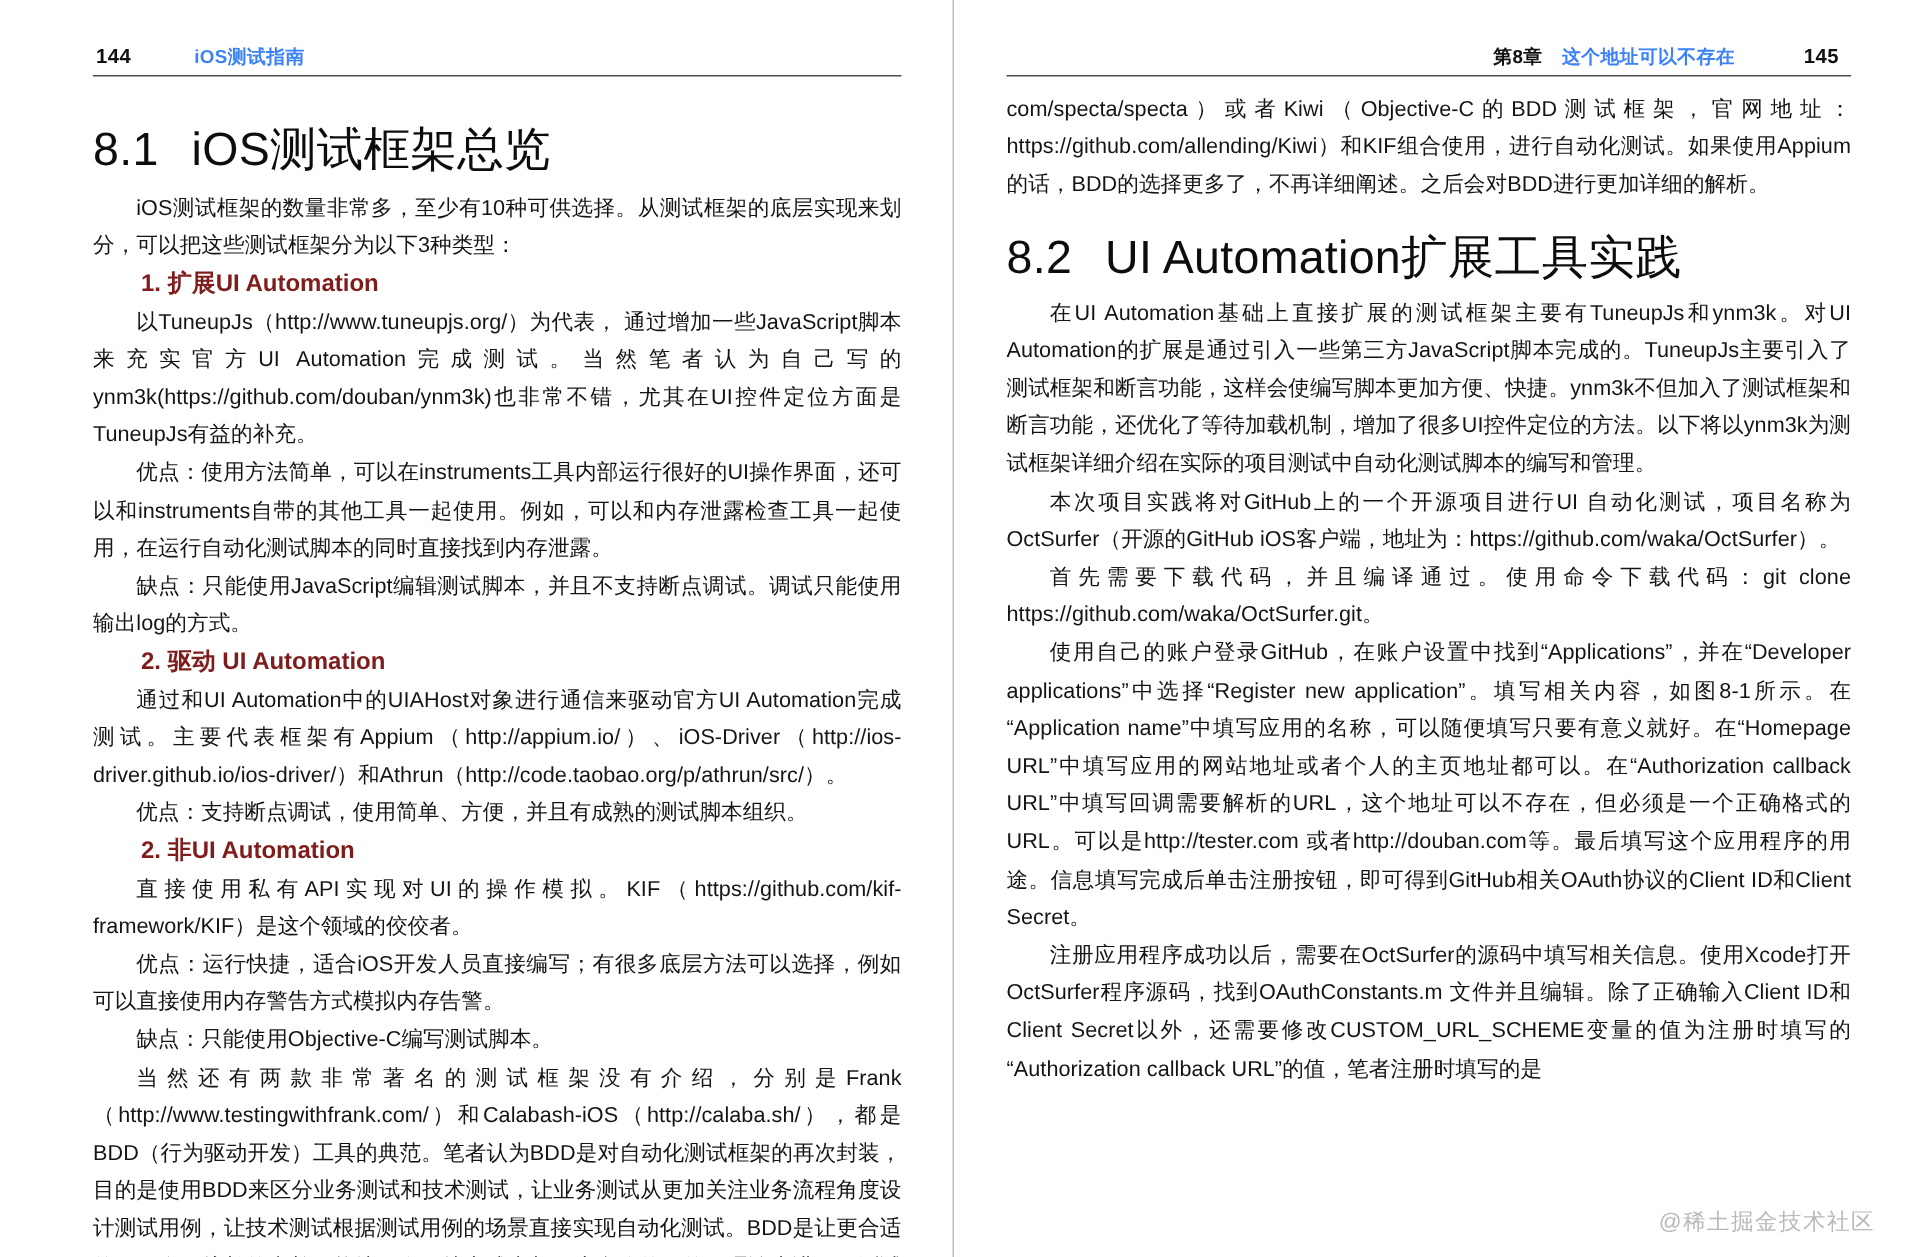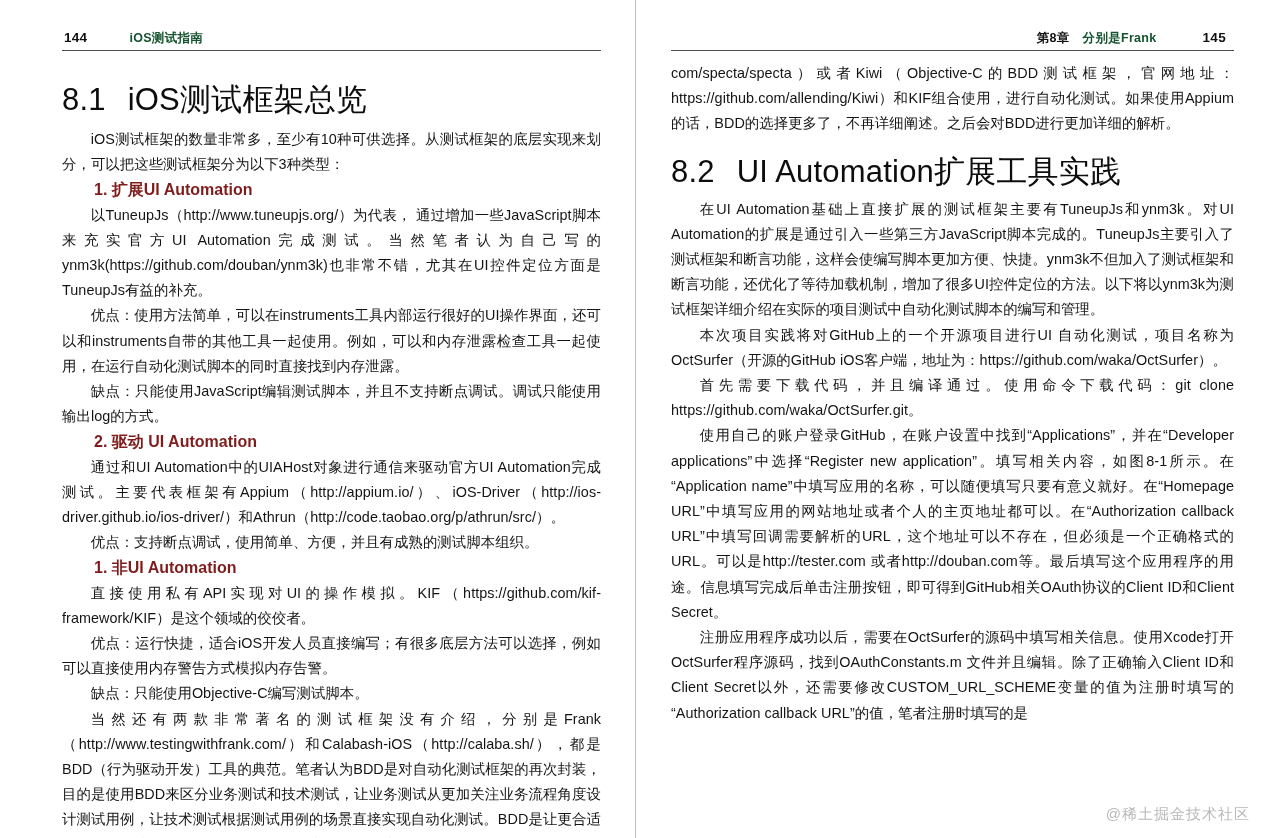--- a/index.html
+++ b/index.html
@@ -56,21 +56,21 @@
   .runhead.right { justify-content: flex-end; }
 
   .folio {
     font-weight: 700;
     font-size: 13.5px;
     color: #111;
   }
   .runtitle {
     font-weight: 700;
     font-size: 12.5px;
-    color: #14532d;
+    color: #3b82f6;
   }
   .runhead.left .folio    { margin-left: 40px; }
   .runhead.left .runtitle { margin-left: 42px; }
   .runhead.right .chapnum { font-weight: 700; font-size: 12.5px; margin-right: 13px; }
   .runhead.right .runtitle{ margin-right: 46px; }
   .runhead.right .folio   { margin-right: 16px; }
 
   .headrule {
     height: 1px;
     background: #4c4c4c;
@@ -150,36 +150,36 @@
       </h2>
 
       <p class="para indent">iOS测试框架的数量非常多，至少有10种可供选择。从测试框架的底层实现来划分，可以把这些测试框架分为以下3种类型：</p>
       <p class="subhead">1. 扩展UI Automation</p>
       <p class="para indent">以TuneupJs（http://www.tuneupjs.org/）为代表， 通过增加一些JavaScript脚本来充实官方UI Automation完成测试。当然笔者认为自己写的ynm3k(https://github.com/douban/ynm3k)也非常不错，尤其在UI控件定位方面是TuneupJs有益的补充。</p>
       <p class="para indent">优点：使用方法简单，可以在instruments工具内部运行很好的UI操作界面，还可以和instruments自带的其他工具一起使用。例如，可以和内存泄露检查工具一起使用，在运行自动化测试脚本的同时直接找到内存泄露。</p>
       <p class="para indent">缺点：只能使用JavaScript编辑测试脚本，并且不支持断点调试。调试只能使用输出log的方式。</p>
       <p class="subhead">2. 驱动 UI Automation</p>
       <p class="para indent">通过和UI Automation中的UIAHost对象进行通信来驱动官方UI Automation完成测试。主要代表框架有Appium（http://appium.io/）、iOS-Driver（http://ios-driver.github.io/ios-driver/）和Athrun（http://code.taobao.org/p/athrun/src/）。</p>
       <p class="para indent">优点：支持断点调试，使用简单、方便，并且有成熟的测试脚本组织。</p>
-      <p class="subhead">1. 非UI Automation</p>
+      <p class="subhead">2. 非UI Automation</p>
       <p class="para indent">直接使用私有API实现对UI的操作模拟。KIF（https://github.com/kif-framework/KIF）是这个领域的佼佼者。</p>
       <p class="para indent">优点：运行快捷，适合iOS开发人员直接编写；有很多底层方法可以选择，例如可以直接使用内存警告方式模拟内存告警。</p>
       <p class="para indent">缺点：只能使用Objective-C编写测试脚本。</p>
       <p class="para indent">当然还有两款非常著名的测试框架没有介绍，分别是Frank（http://www.testingwithfrank.com/）和Calabash-iOS（http://calaba.sh/），都是BDD（行为驱动开发）工具的典范。笔者认为BDD是对自动化测试框架的再次封装，目的是使用BDD来区分业务测试和技术测试，让业务测试从更加关注业务流程角度设计测试用例，让技术测试根据测试用例的场景直接实现自动化测试。BDD是让更合适的人做自己擅长的事并且能达到在敏捷实践中与用户合作的目的。理论上讲任何测试框架都可以加入BDD的元素，可以使用Jasmine（JavaScript的BDD测试框架，官网地址：http://pivotal.github.io/jasmine/）和ynm3k组合进行自动化测试，也可以使用specta（Objective-C的BDD测试框架，官网地址：https://github.</p>
 
     </div>
   </div>
 
   <div class="gutter"></div>
 
   <div class="page page-right">
 
     <div class="runhead right">
       <span class="chapnum">第8章</span>
-      <span class="runtitle">分别是Frank</span>
+      <span class="runtitle">这个地址可以不存在</span>
       <span class="folio">145</span>
     </div>
     <div class="headrule"></div>
 
     <div class="column">
 
       <p class="para">com/specta/specta）或者Kiwi（Objective-C的BDD测试框架，官网地址：https://github.com/allending/Kiwi）和KIF组合使用，进行自动化测试。如果使用Appium的话，BDD的选择更多了，不再详细阐述。之后会对BDD进行更加详细的解析。</p>
 
       <h2 class="sec">
         <span class="num">8.2</span><span>UI Automation扩展工具实践</span>

